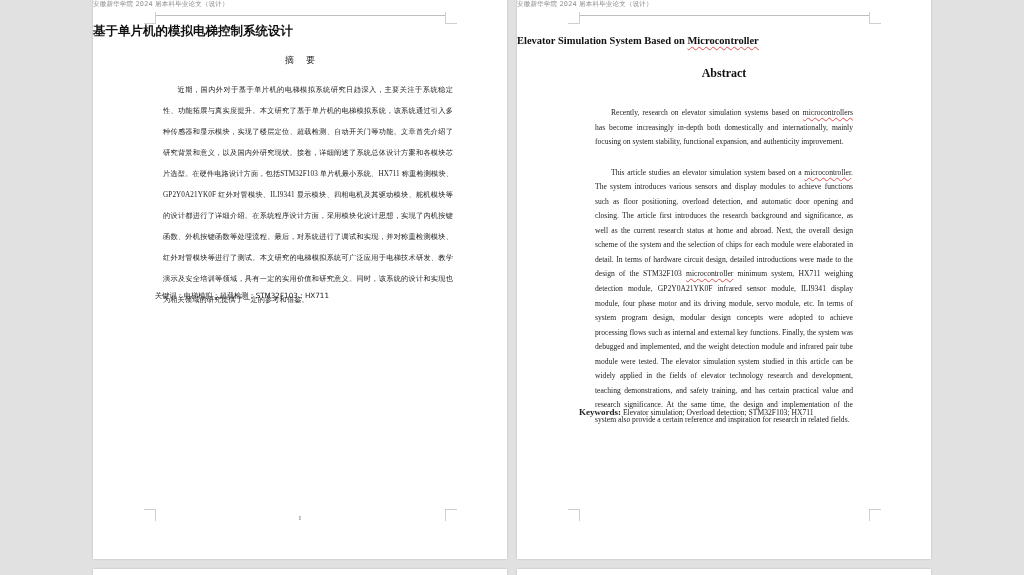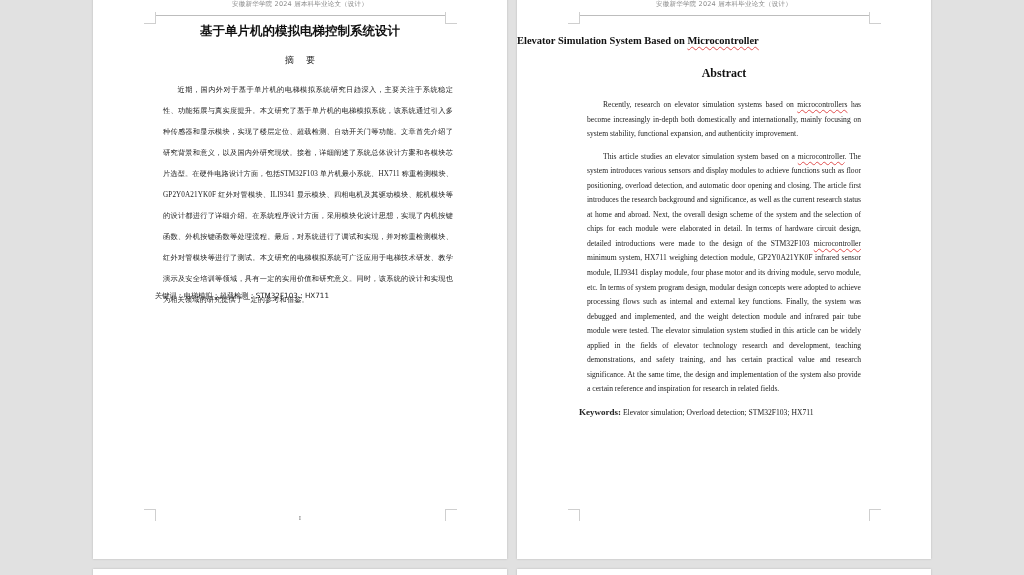--- a/index.html
+++ b/index.html
@@ -12,42 +12,42 @@
   .page {
     position:absolute; background:#fff;
     box-shadow: 0 0 2px rgba(0,0,0,0.18);
   }
   .p1 { left:93px; top:-10px; width:414px; height:569px; }
   .p2 { left:517px; top:-10px; width:414px; height:569px; }
   .p3 { left:93px; top:569px; width:414px; height:40px; }
   .p4 { left:517px; top:569px; width:414px; height:40px; }
 
   .hdr-text {
-    position:absolute; top:10px; left:0; width:100%; text-align:center;
+    position:absolute; top:10px; left:0; width:100%; text-align:left;
     font-size:6.5px; color:#8a8a8a; letter-spacing:0.2px;
     font-family: "DejaVu Sans", sans-serif;
   }
   .hdr-line {
     position:absolute; top:25px; left:62px; width:290px; height:0;
     border-top:1px solid #bdbdbd;
   }
   .corner { position:absolute; width:11px; height:11px; }
   .c-tl { left:51px; top:22px; border-right:1px solid #cfcfcf; border-bottom:1px solid #cfcfcf; }
   .c-tr { left:352px; top:22px; border-left:1px solid #cfcfcf; border-bottom:1px solid #cfcfcf; }
   .c-bl { left:51px; top:519px; border-right:1px solid #cfcfcf; border-top:1px solid #cfcfcf; }
   .c-br { left:352px; top:519px; border-left:1px solid #cfcfcf; border-top:1px solid #cfcfcf; }
 
   .page-num {
     position:absolute; top:524px; left:0; width:100%; text-align:center;
     font-size:7px; color:#777;
   }
 
   
   .cn-title {
-    position:absolute; top:33px; left:0; width:100%; text-align:center;
+    position:absolute; top:33px; left:0; width:100%; text-align:left;
     font-family: "DejaVu Sans", sans-serif; font-weight:bold; font-size:12.5px; color:#111;
   }
   .cn-abs-h {
     position:absolute; top:64px; left:0; width:100%; text-align:center;
     font-family: "DejaVu Sans", sans-serif; font-size:9px; letter-spacing:12px; color:#222;
     padding-left:12px; box-sizing:border-box;
   }
   .cn-body {
     position:absolute; top:90px; left:62px; width:290px;
     font-family: Liberation Serif, serif; font-size:7.2px; line-height:21px;
@@ -65,21 +65,21 @@
     font-weight:bold; font-size:10.5px; color:#111;
   }
   .en-abs-h {
     position:absolute; top:76px; left:0; width:100%; text-align:center;
     font-weight:bold; font-size:12px; color:#111;
   }
   .en-body {
     position:absolute; top:100px; left:62px; width:290px;
     font-size:7.6px; line-height:14.55px; text-align:justify; color:#222;
   }
-  .en-body p { margin:8px; text-indent:16px; }
+  .en-body p { margin:16px; text-indent:16px; }
   .en-kw {
     position:absolute; top:417px; left:62px; width:290px;
     font-size:7.6px; color:#222;
   }
   .en-kw b { font-size:9px; font-weight:bold; }
   .squig { text-decoration: underline wavy #e05050; text-decoration-thickness:1px; text-underline-offset:2px; }
 </style>
 </head>
 <body>
 

